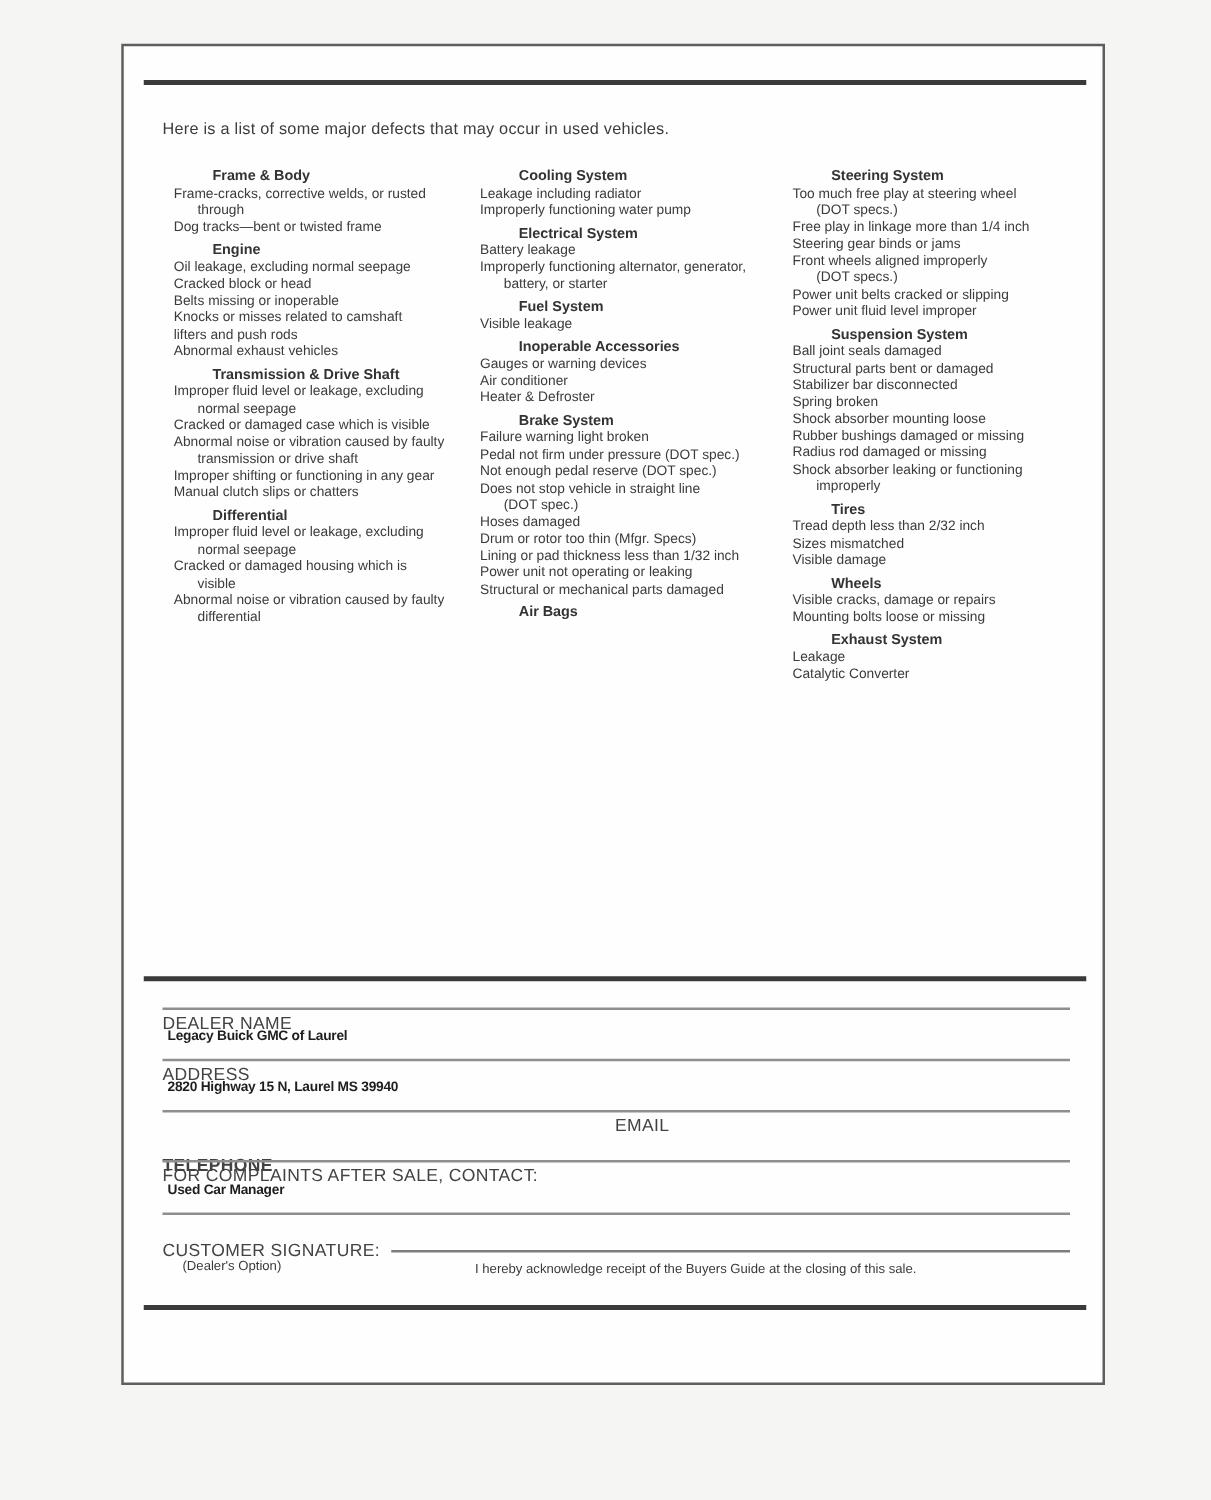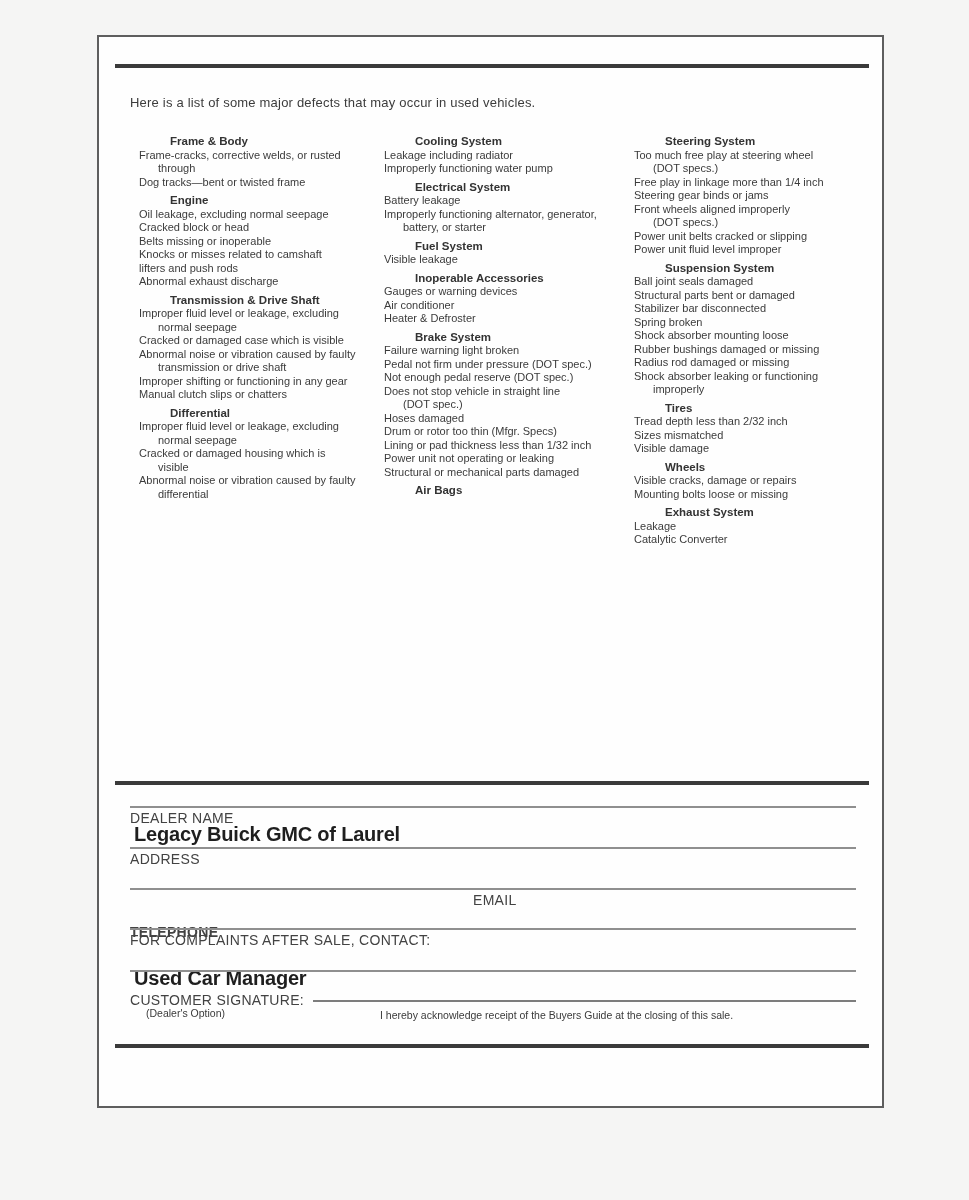--- a/index.html
+++ b/index.html
@@ -61,21 +61,21 @@
   .item.cont { padding-left: 28px; }
 
   .form-label {
     position: absolute;
     font-size: 14px;
     color: #424242;
     letter-spacing: 0.3px;
   }
   .form-value {
     position: absolute;
-    font-size: 20px;
+    font-size: 11px;
     font-weight: 600;
     color: #1e1e1e;
     letter-spacing: -0.2px;
   }
   .sig-line {
     position: absolute;
     height: 2px;
     background: #7d7d7d;
   }
   .small-note {
@@ -108,21 +108,21 @@
         <div class="sec-title">Frame &amp; Body</div>
         <div class="item">Frame-cracks, corrective welds, or rusted</div>
         <div class="item cont">through</div>
         <div class="item">Dog tracks—bent or twisted frame</div>
         <div class="sec-title">Engine</div>
         <div class="item">Oil leakage, excluding normal seepage</div>
         <div class="item">Cracked block or head</div>
         <div class="item">Belts missing or inoperable</div>
         <div class="item">Knocks or misses related to camshaft</div>
         <div class="item">lifters and push rods</div>
-        <div class="item">Abnormal exhaust discharge</div>
+        <div class="item">Abnormal exhaust vehicles</div>
         <div class="sec-title">Transmission &amp; Drive Shaft</div>
         <div class="item">Improper fluid level or leakage, excluding</div>
         <div class="item cont">normal seepage</div>
         <div class="item">Cracked or damaged case which is visible</div>
         <div class="item">Abnormal noise or vibration caused by faulty</div>
         <div class="item cont">transmission or drive shaft</div>
         <div class="item">Improper shifting or functioning in any gear</div>
         <div class="item">Manual clutch slips or chatters</div>
         <div class="sec-title">Differential</div>
         <div class="item">Improper fluid level or leakage, excluding</div>
@@ -193,28 +193,29 @@
   </div>
 
   <div class="thick-bar" style="top:744px;"></div>
 
   <div class="thin-rule" style="top:769px;"></div>
   <div class="form-label" style="left:31px; top:773px;">DEALER NAME</div>
   <div class="form-value" style="left:35px; top:786px;">Legacy Buick GMC of Laurel</div>
 
   <div class="thin-rule" style="top:810px;"></div>
   <div class="form-label" style="left:31px; top:814px;">ADDRESS</div>
+  <div class="form-value" style="left:35px; top:827px;">2820 Highway 15 N, Laurel MS 39940</div>
 
   <div class="thin-rule" style="top:851px;"></div>
   <div class="form-label" style="left:31px; top:887px;font-weight:bold;">TELEPHONE</div>
-  <div class="form-label" style="left:374px; top:855px;text-align:right;">EMAIL</div>
+  <div class="form-label" style="left:393px; top:855px;text-align:right;">EMAIL</div>
 
   <div class="thin-rule" style="top:891px;"></div>
   <div class="form-label" style="left:31px; top:895px;">FOR COMPLAINTS AFTER SALE, CONTACT:</div>
-  <div class="form-value" style="left:35px; top:930px;">Used Car Manager</div>
+  <div class="form-value" style="left:35px; top:909px;">Used Car Manager</div>
   <div class="thin-rule" style="top:933px;"></div>
 
   <div class="form-label" style="left:31px; top:955px; font-size:14px;">CUSTOMER SIGNATURE:</div>
   <div class="sig-line" style="left:214px; top:963px; width:543px;"></div>
   <div class="small-note" style="left:47px; top:970px;">(Dealer's Option)</div>
   <div class="small-note" style="left:281px; top:972px;">I hereby acknowledge receipt of the Buyers Guide at the closing of this sale.</div>
 
   <div class="thick-bar" style="top:1007px;"></div>
 
 

